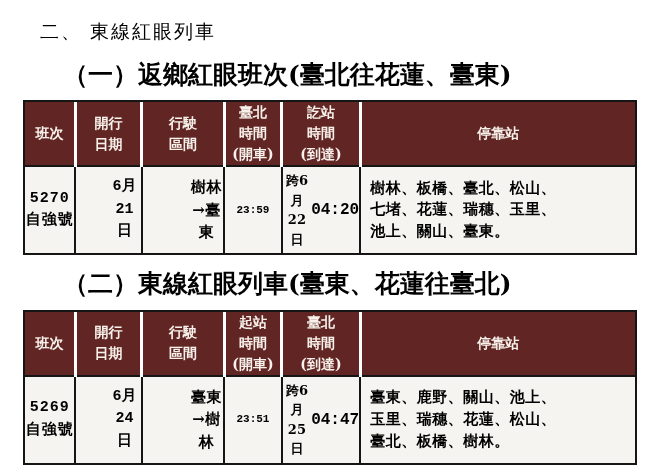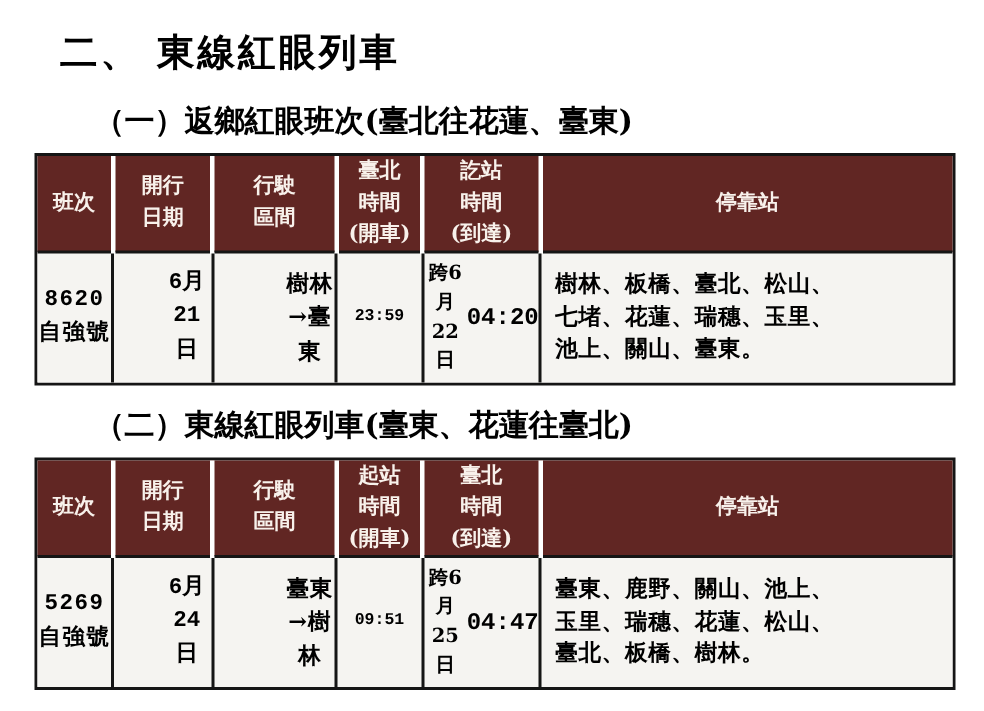--- a/index.html
+++ b/index.html
@@ -7,28 +7,28 @@
     padding: 0;
     background: #ffffff;
     width: 656px;
     height: 474px;
     font-family: "DejaVu Serif", serif;
     color: #000;
     overflow: hidden;
   }
   .doc-title {
     margin: 19px 0 0 40px;
-    font-size: 25px;
-    font-weight: bold;
+    font-size: 19px;
+    font-weight: normal;
     letter-spacing: 2px;
     line-height: 1.3;
   }
   .section-heading {
     margin: 15px 0 9px 63px;
-    font-size: 20px;
+    font-size: 25px;
     font-weight: bold;
     line-height: 1.3;
   }
   .section-heading.second {
     margin-top: 13px;
   }
   .tbl-wrap {
     margin-left: 23px;
     width: 610px;
     border: 2px solid #151515;
@@ -118,21 +118,21 @@
 時間
 (開車)</th>
         <th>訖站
 時間
 (到達)</th>
         <th>停靠站</th>
       </tr>
     </thead>
     <tbody>
       <tr>
-        <td class="cell-train mono">8620
+        <td class="cell-train mono">5270
 自強號</td>
         <td class="cell-date mono">6月21日</td>
         <td class="cell-route">樹林→臺東</td>
         <td class="cell-depart mono">23:59</td>
         <td class="cell-arrive">
           <div class="arrive-stack">
             <span class="arrive-date">跨6月22日</span>
             <span class="arrive-time mono">04:20</span>
           </div>
         </td>
@@ -171,21 +171,21 @@
 (到達)</th>
         <th>停靠站</th>
       </tr>
     </thead>
     <tbody>
       <tr>
         <td class="cell-train mono">5269
 自強號</td>
         <td class="cell-date mono">6月24日</td>
         <td class="cell-route">臺東→樹林</td>
-        <td class="cell-depart mono">09:51</td>
+        <td class="cell-depart mono">23:51</td>
         <td class="cell-arrive">
           <div class="arrive-stack">
             <span class="arrive-date">跨6月25日</span>
             <span class="arrive-time mono">04:47</span>
           </div>
         </td>
         <td class="cell-stops">臺東、鹿野、關山、池上、
 玉里、瑞穗、花蓮、松山、
 臺北、板橋、樹林。</td>
       </tr>

